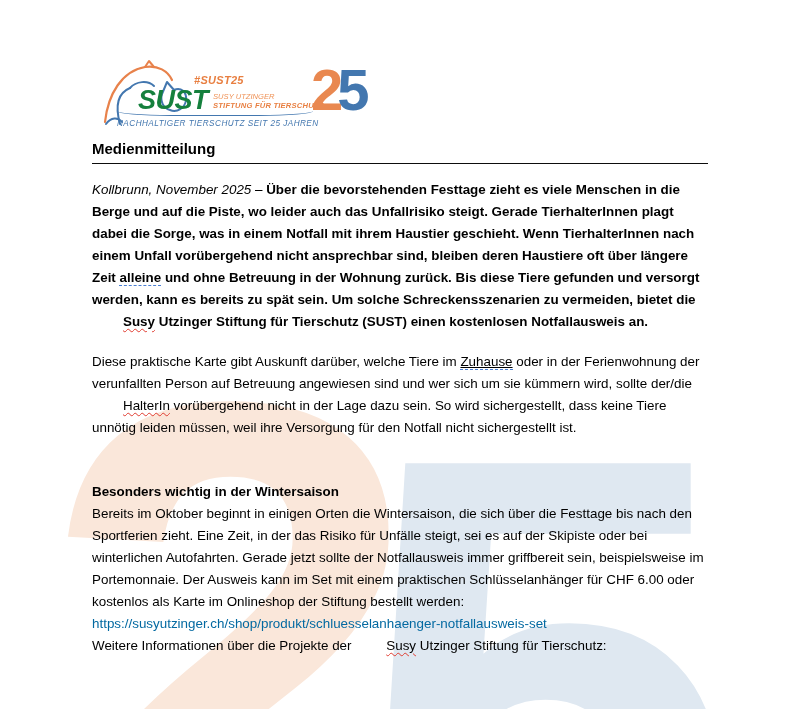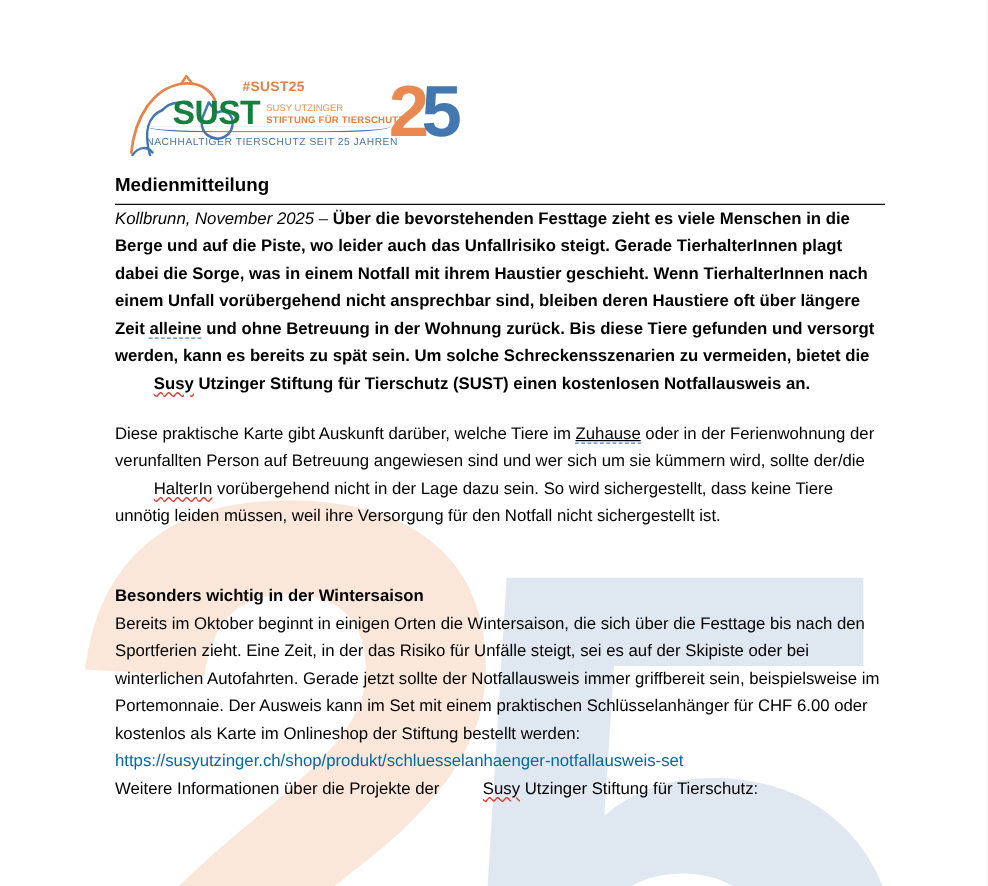--- a/index.html
+++ b/index.html
@@ -13,39 +13,39 @@
   .watermark {
     position:absolute; left:40px; top:368px; z-index:0;
     font-weight:bold; font-size:690px; line-height:0.8;
     letter-spacing:-70px; white-space:nowrap; user-select:none;
   }
   .wm-2 { color:#fae7da; }
   .wm-5 { color:#dfe8f1; position:relative; top:55px; }
   
   .logo { position:absolute; left:98px; top:58px; width:290px; height:74px; z-index:2; }
   .logo-art { position:absolute; left:0; top:0; }
-  .logo-textcol { position:absolute; left:40px; top:6px; width:180px; }
+  .logo-textcol { position:absolute; left:40px; top:16px; width:180px;font-style:italic; }
   .logo-hashtag { margin-left:56px; font-weight:bold; font-size:11px; color:#e87f41; letter-spacing:0.3px; }
   .logo-row { display:flex; align-items:flex-end; margin-top:3px; }
   .logo-sust { font-size:27px; font-weight:bold; color:#15803d; line-height:22px; letter-spacing:-0.5px; }
   .logo-orgs { margin-left:5px; font-size:7.6px; color:#ef9257; line-height:9px; padding-bottom:1px; white-space:nowrap; }
   .logo-orgs .b { display:block; font-weight:bold; color:#e87f41; letter-spacing:0.2px; }
   .logo-swoosh { height:5px; margin-left:-21px; width:196px;
     border-bottom:1.5px solid #4377af; border-radius:0 0 50% 50% / 0 0 9px 9px; }
   .logo-tagline { margin-left:-21px; margin-top:3px; font-size:8.2px; color:#4377af;
     letter-spacing:0.45px; white-space:nowrap; }
   .logo-25 { position:absolute; left:213px; top:6px; font-size:58px; line-height:52px;
     font-weight:bold; letter-spacing:-6px; white-space:nowrap; }
   .logo-25 .d2 { color:#e98850; }
   .logo-25 .d5 { color:#4377af; }
   
   .content { position:absolute; left:92px; top:139px; width:616px; z-index:1;
     font-size:13.4px; line-height:22px; }
   .kicker { font-size:15px; font-weight:bold; line-height:20px;
-    border-bottom:1.7px solid #0d0d0d; padding-bottom:4px; }
+    border-bottom:1.7px solid #0d0d0d; padding-bottom:4px; margin-bottom:15px; }
   .title { font-size:15.2px; font-weight:bold; line-height:20px; margin-bottom:14px; }
   .p1 { font-weight:bold; margin-bottom:18px; }
   .dateline { font-weight:normal; }
   .p2 { margin-bottom:14px; }
   .h2 { font-weight:bold;margin-top:42px; }
   .links-line { display:block; }
   a.doclink { color:#0369a1; cursor:pointer; }
   
   .grammar { text-decoration:underline; text-decoration-style:dashed;
     text-decoration-color:#4a7fd4; text-decoration-thickness:1px; text-underline-offset:3px; }

